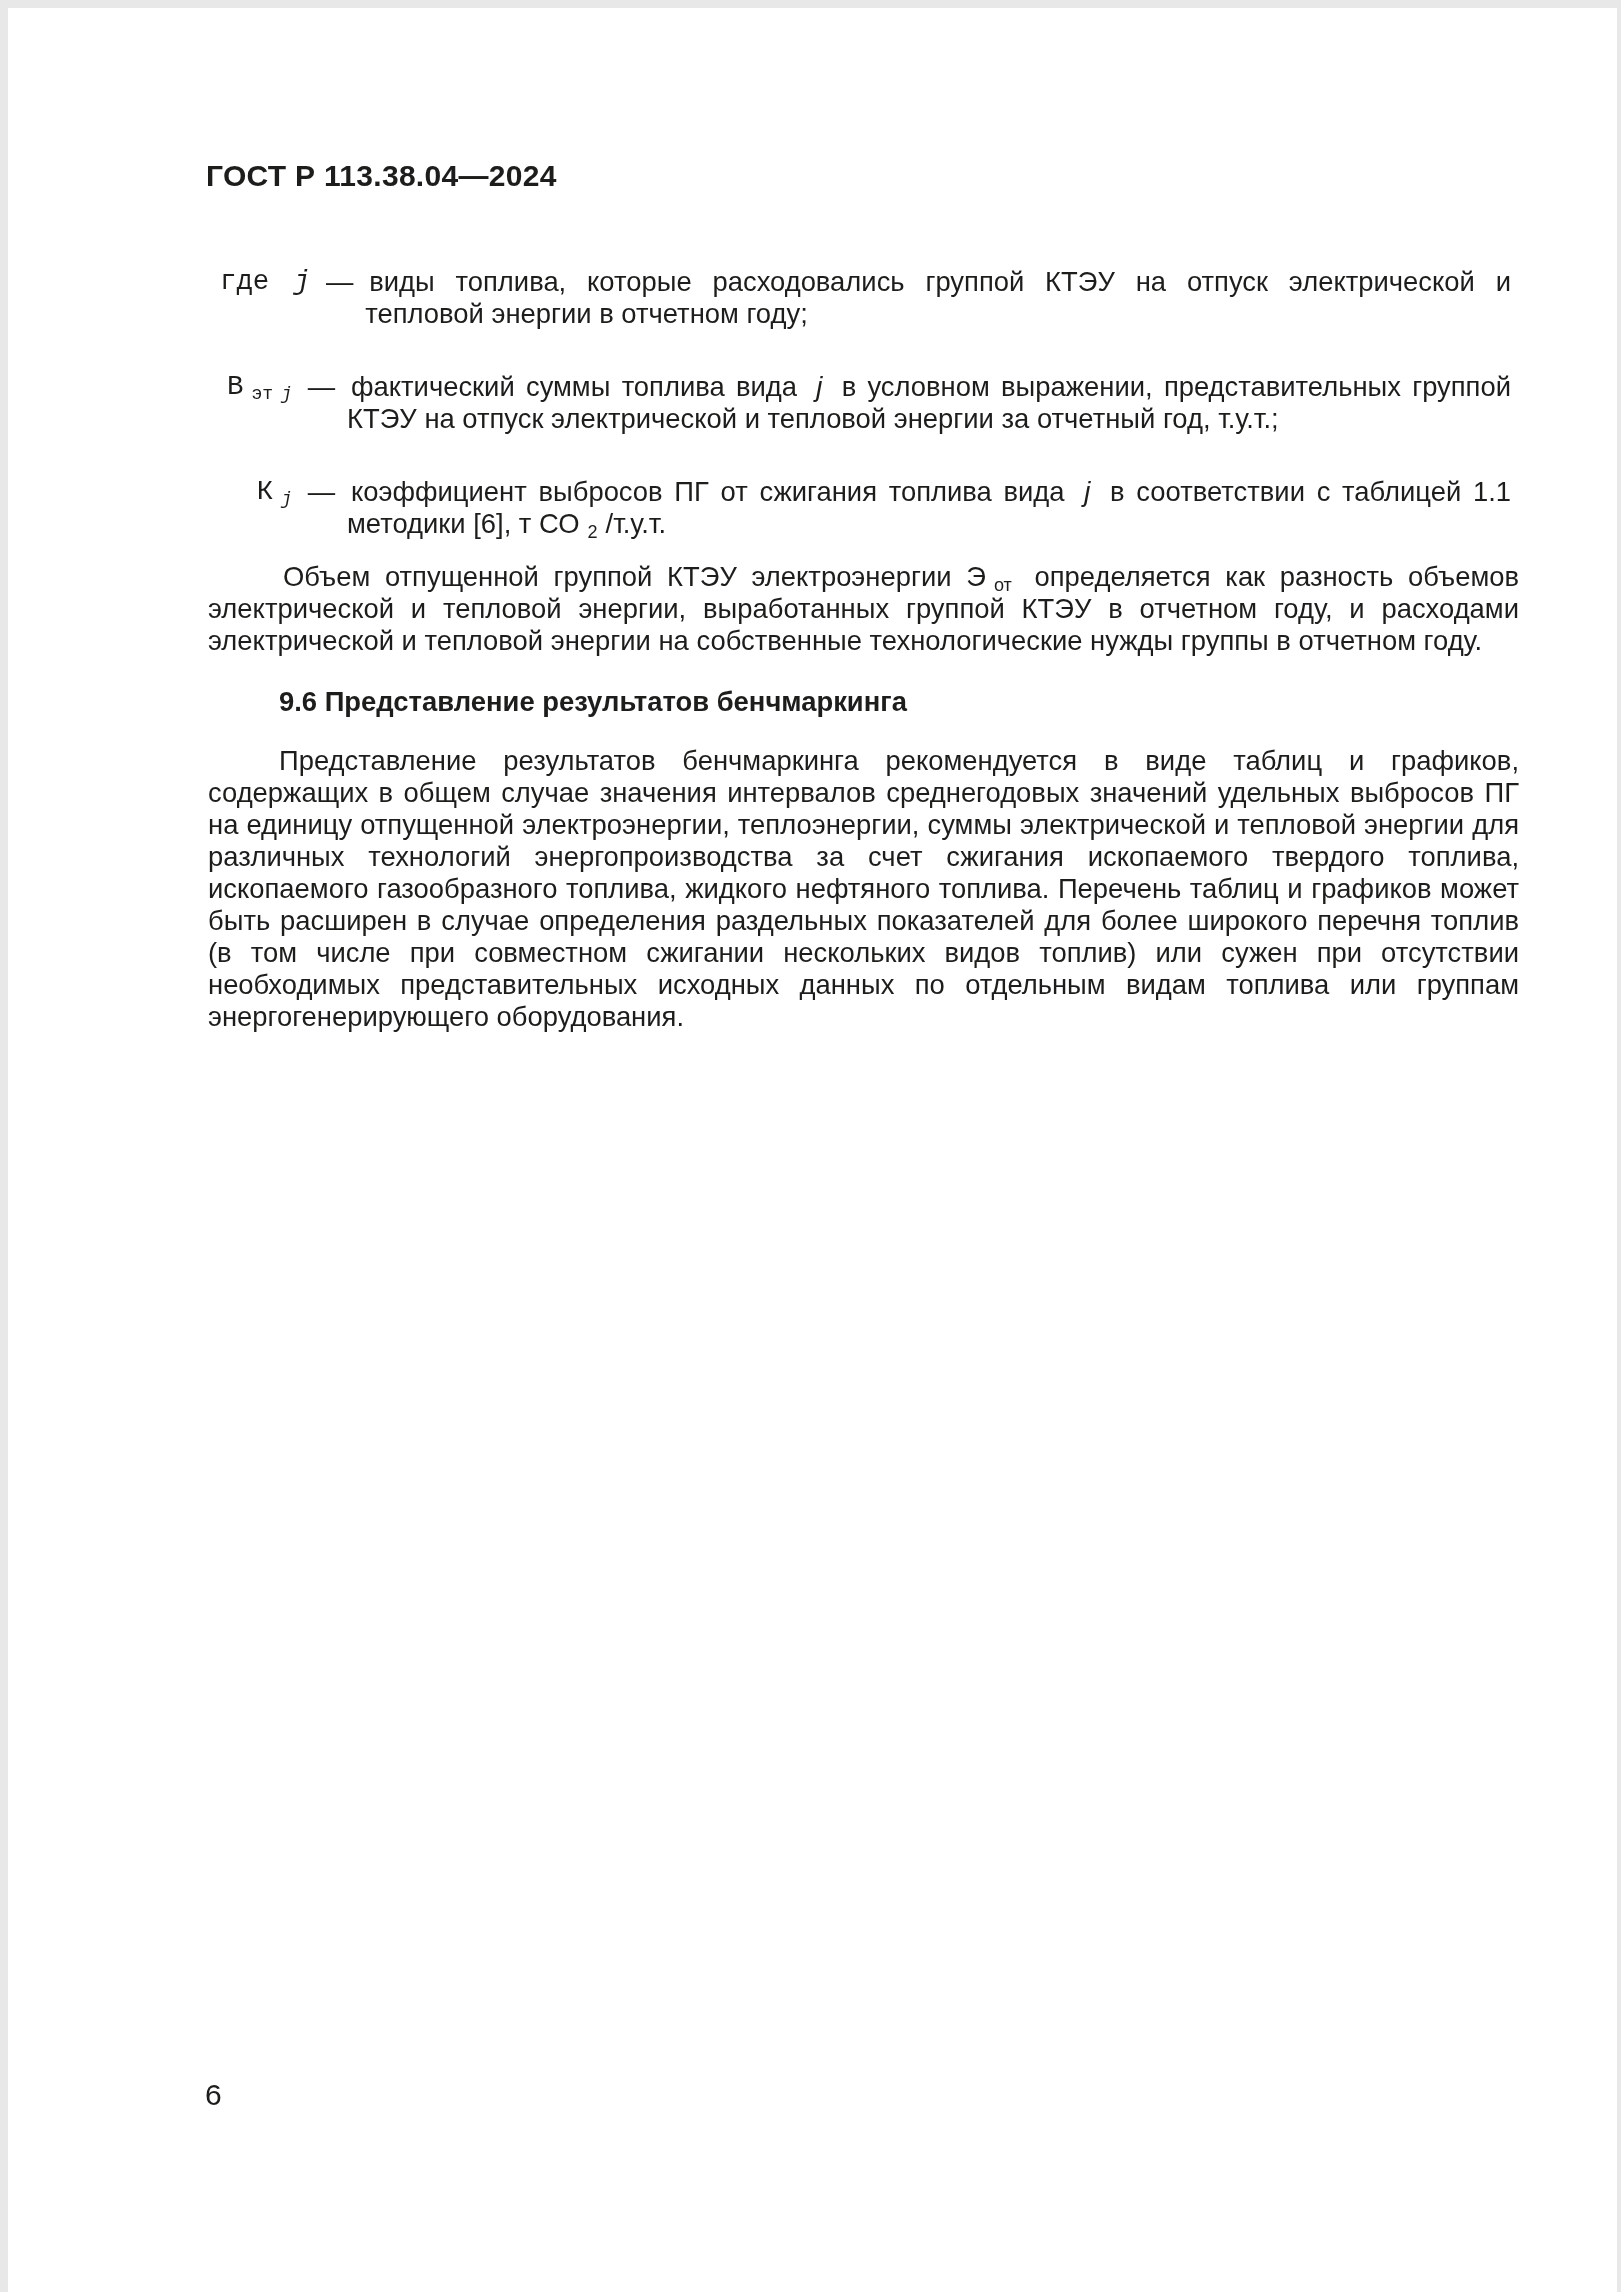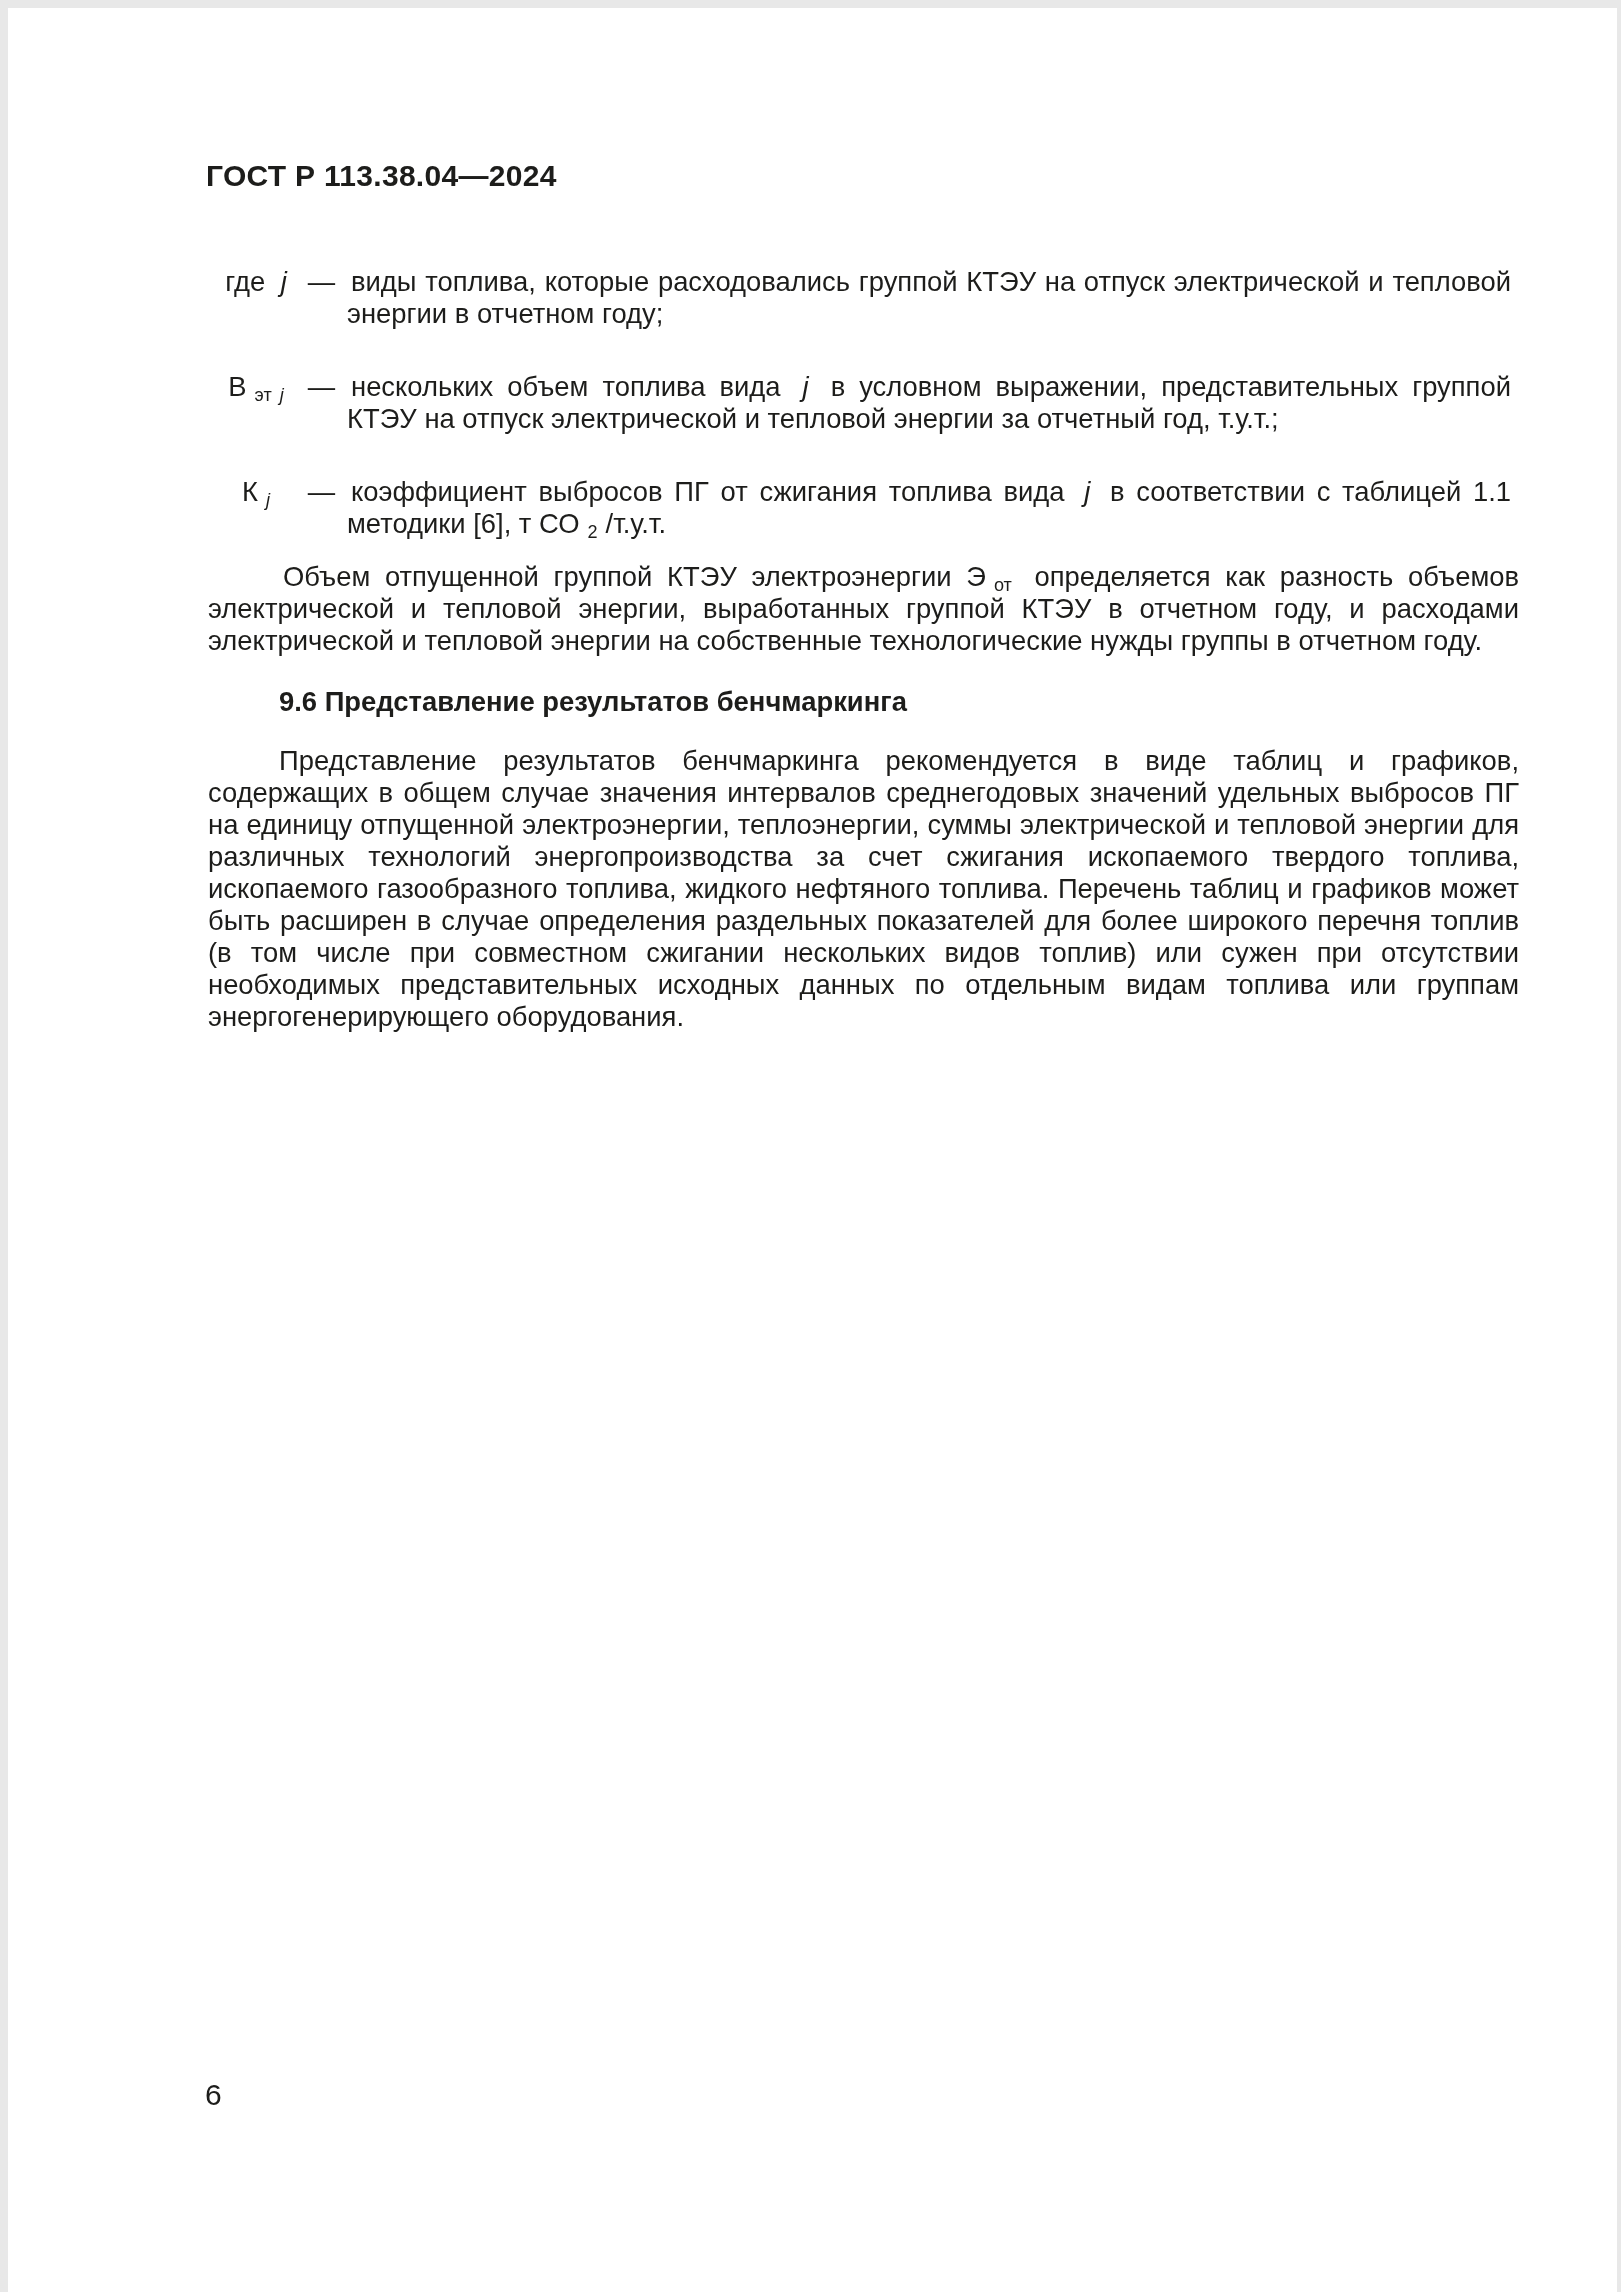--- a/index.html
+++ b/index.html
@@ -40,22 +40,23 @@
 
   
   .def-item {
     display: flex;
     align-items: flex-start;
   }
   .def-item + .def-item { margin-top: 25px; }
 
   .def-term {
     flex: 0 0 88px;
-    text-align: center;
+    text-align: right;
     white-space: nowrap;
+    font-family: Liberation Mono, monospace;
   }
   .def-dash {
     flex: 0 0 43px;
     text-align: center;
   }
   .def-body {
     flex: 1 1 auto;
     text-align: justify;
   }
 
@@ -104,21 +105,21 @@
 
       <div class="def-item">
         <span class="def-term"><span>где </span><span class="i">j</span></span>
         <span class="def-dash">—</span>
         <span class="def-body"><span>виды топлива, которые расходовались группой КТЭУ на отпуск электрической и тепловой энергии в отчетном году;</span></span>
       </div>
 
       <div class="def-item">
         <span class="def-term"><span>В</span><span class="sub">эт</span><span class="isub">j</span></span>
         <span class="def-dash">—</span>
-        <span class="def-body"><span>нескольких объем топлива вида </span><span class="i">j</span><span> в условном выражении, представительных группой КТЭУ на отпуск электрической и тепловой энергии за отчетный год, т.у.т.;</span></span>
+        <span class="def-body"><span>фактический суммы топлива вида </span><span class="i">j</span><span> в условном выражении, представительных группой КТЭУ на отпуск электрической и тепловой энергии за отчетный год, т.у.т.;</span></span>
       </div>
 
       <div class="def-item">
         <span class="def-term"><span>К</span><span class="isub">j</span></span>
         <span class="def-dash">—</span>
         <span class="def-body"><span>коэффициент выбросов ПГ от сжигания топлива вида </span><span class="i">j</span><span> в соответствии с таблицей 1.1 методики [6], т СО</span><span class="sub">2</span><span>/т.у.т.</span></span>
       </div>
 
     </div>
 

